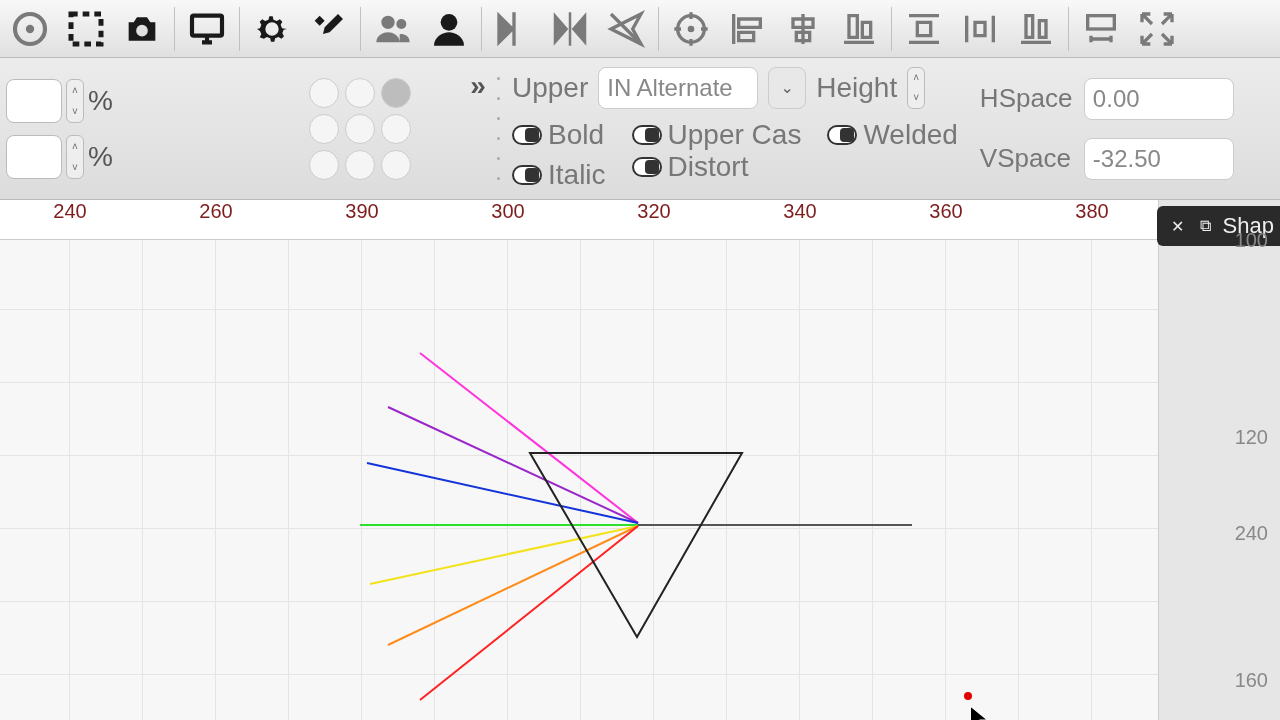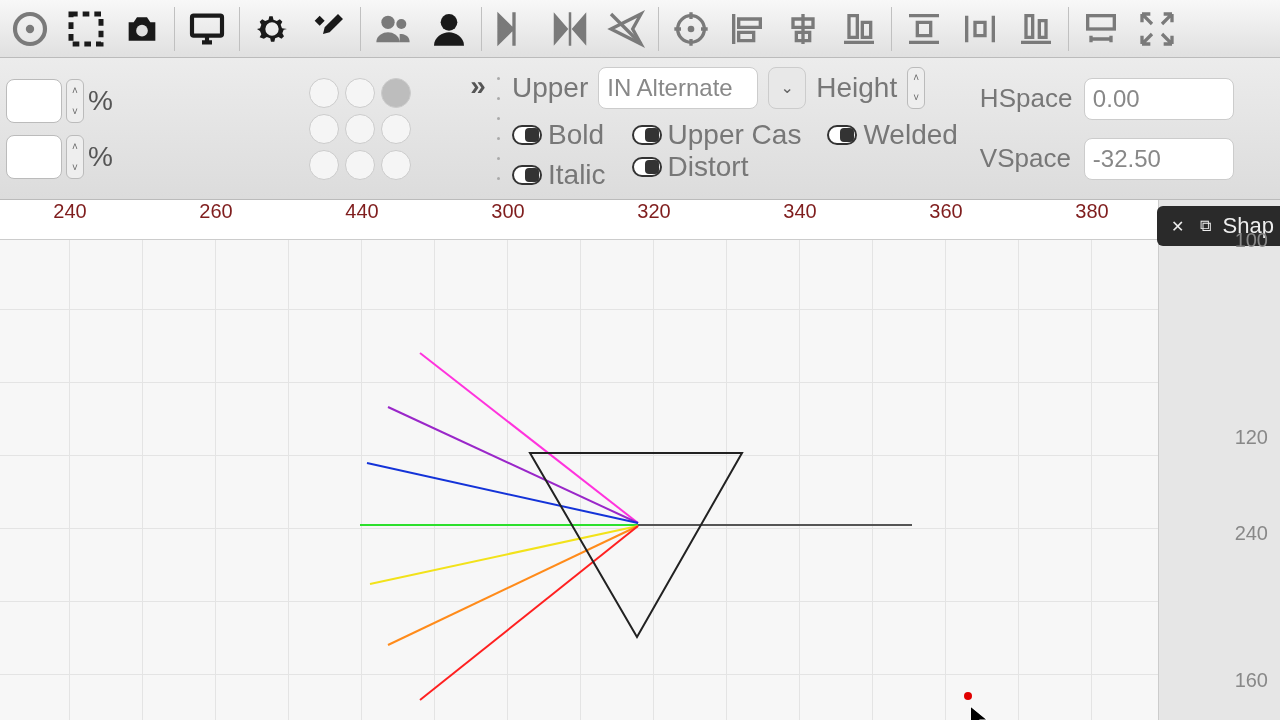--- a/index.html
+++ b/index.html
@@ -385,21 +385,21 @@
       <span class="slabel">VSpace</span>
       <input class="sinput" value="-32.50" style="">
     </div>
   </div>
 </div>
 
 <div class="workarea">
   <div class="hruler" id="hruler">
       <div class="htick" style="left: 70px;">240</div>
       <div class="htick" style="left: 216px;">260</div>
-      <div class="htick" style="left: 362px;">440</div>
+      <div class="htick" style="left: 362px;">390</div>
       <div class="htick" style="left: 508px;">300</div>
       <div class="htick" style="left: 654px;">320</div>
       <div class="htick" style="left: 800px;">340</div>
       <div class="htick" style="left: 946px;">360</div>
       <div class="htick" style="left: 1092px;">380</div>
     </div>
   <div class="vruler" id="vruler">
     <div class="panel-tab">
       <span class="pbtn">✕</span>
       <span class="pbtn">⧉</span>

